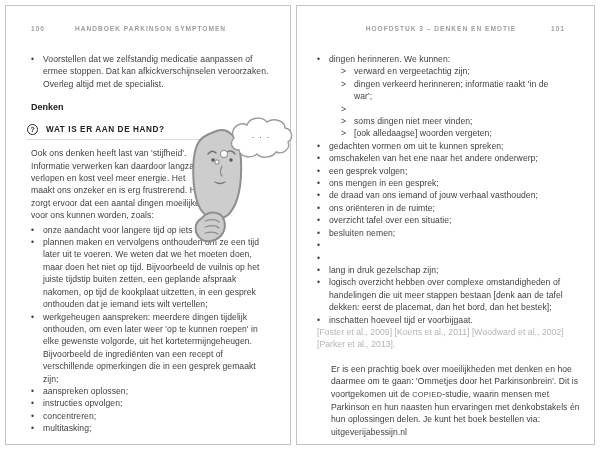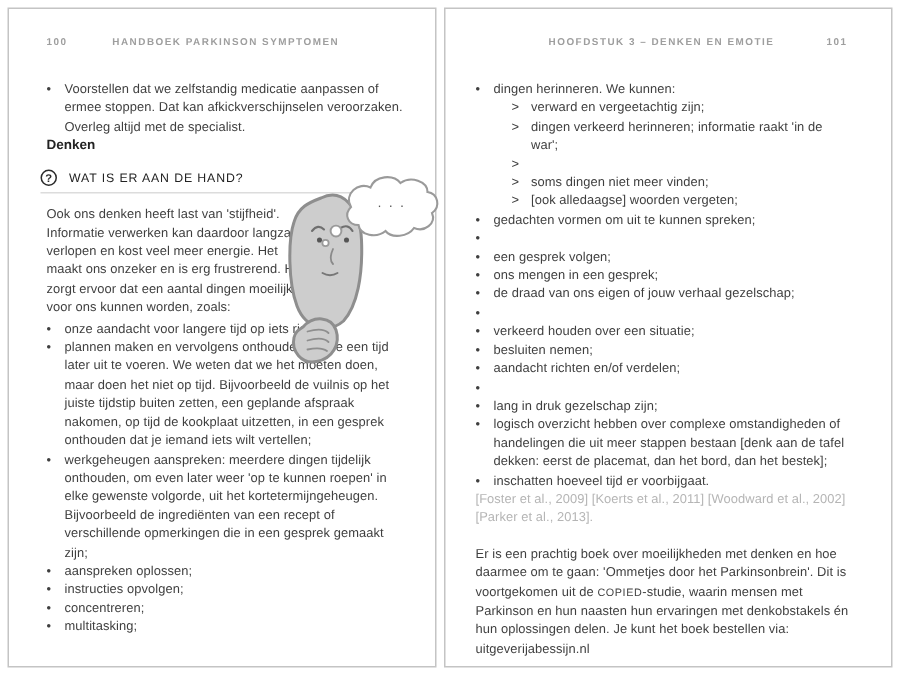--- a/index.html
+++ b/index.html
@@ -35,50 +35,51 @@
   ul { list-style: none; margin: 0; padding: 0; }
   .blist li { display: flex; align-items: flex-start; }
   .marker { flex: 0 0 12px; width: 12px; }
   .submarker { flex: 0 0 13px; width: 13px; }
   .sublist { margin-left: 12px; }
 
   .intro-list { margin-top: 17px; }
   .intro-list { width: 241px; }
 
   .section-heading {
+    margin-top: 11px;
     font-size: 9px; font-weight: 700; color: #222222; line-height: 12px;
   }
 
   .q-heading {
     margin-top: 11px;
     display: flex; align-items: center;
     border-bottom: 1px solid #dcdcdc;
     padding-bottom: 4px;
     margin-left: -4px;
   }
   .q-icon {
     width: 11px; height: 11px; border: 1.2px solid #2b2b2b; border-radius: 50%;
     font-size: 7.5px; font-weight: 700; color: #2b2b2b;
     display: flex; align-items: center; justify-content: center;
     flex: 0 0 11px; margin-right: 8px; line-height: 1;
   }
-  .q-title { font-size: 8.2px; font-weight: 400; letter-spacing: 0.6px; color: #222222; }
+  .q-title { font-size: 8.2px; font-weight: 700; letter-spacing: 0.6px; color: #222222; }
 
   .intro-paragraph { margin: 7px 0 0 0; width: 178px; }
 
   .illustration {
     position: absolute; left: 176px; top: 106px;
     width: 118px; height: 138px; pointer-events: none;
   }
 
   .left-bullets { margin-top: 2px; width: 241px; }
   .right-list { margin-top: 17px; width: 250px; }
 
   .citations { margin: 0; color: #b5b5b5; }
-  .closing-paragraph { margin: 12px 0 0 0; width: 250px; }
+  .closing-paragraph { margin: 12px 0 0 14px; width: 250px; }
   .sc { font-size: 7.2px; letter-spacing: 0.4px; }
 
   .bubble-dots-text { font-family: "Liberation Sans", sans-serif; font-size: 9px; fill: #555; letter-spacing: 1px; }
 </style>
 </head>
 <body>
 
 <div class="spread">
 
   <div class="page page-left">
@@ -191,47 +192,48 @@
               </li>
           </ul>
         </div>
       </li>
       <li>
           <span class="marker">•</span>
           <span>gedachten vormen om uit te kunnen spreken;</span>
         </li>
       <li>
           <span class="marker">•</span>
+          <span>omschakelen van het ene naar het andere onderwerp;</span>
         </li>
       <li>
           <span class="marker">•</span>
           <span>een gesprek volgen;</span>
         </li>
       <li>
           <span class="marker">•</span>
           <span>ons mengen in een gesprek;</span>
         </li>
       <li>
           <span class="marker">•</span>
-          <span>de draad van ons eigen of jouw verhaal gezelschap;</span>
-        </li>
-      <li>
-          <span class="marker">•</span>
-        </li>
-      <li>
-          <span class="marker">•</span>
-          <span>verkeerd houden over een situatie;</span>
+          <span>de draad van ons iemand of jouw verhaal vasthouden;</span>
+        </li>
+      <li>
+          <span class="marker">•</span>
+          <span>ons oriënteren in de ruimte;</span>
+        </li>
+      <li>
+          <span class="marker">•</span>
+          <span>overzicht tafel over een situatie;</span>
         </li>
       <li>
           <span class="marker">•</span>
           <span>besluiten nemen;</span>
         </li>
       <li>
           <span class="marker">•</span>
-          <span>aandacht richten en/of verdelen;</span>
         </li>
       <li>
           <span class="marker">•</span>
         </li>
       <li>
           <span class="marker">•</span>
           <span>lang in druk gezelschap zijn;</span>
         </li>
       <li>
           <span class="marker">•</span>

